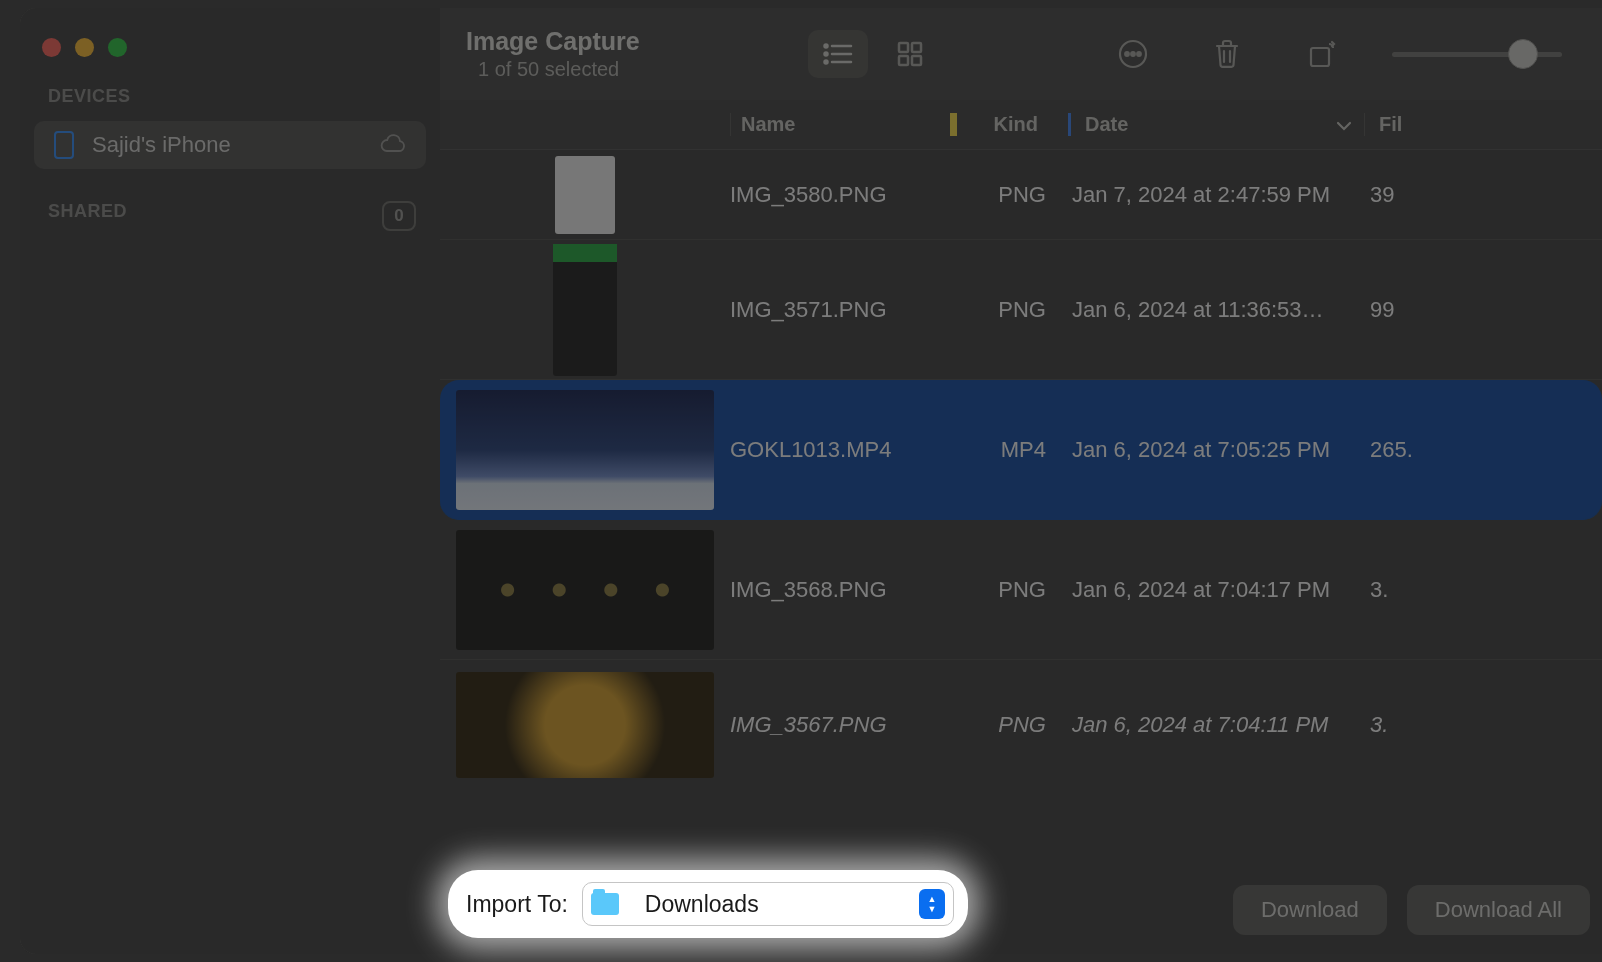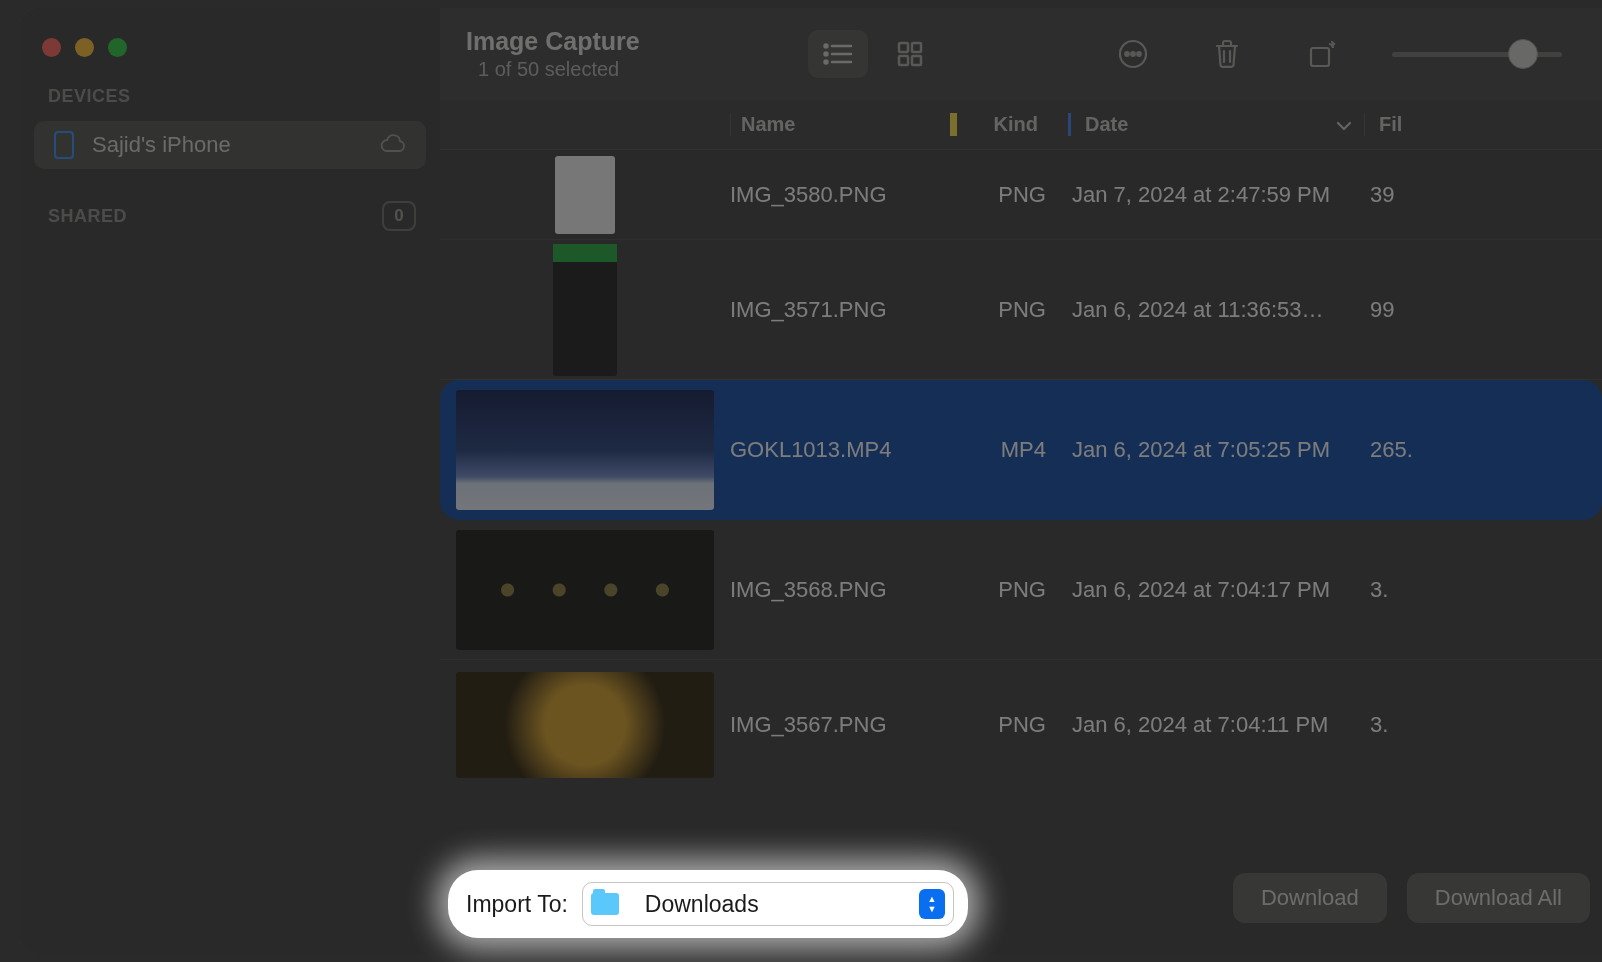--- a/index.html
+++ b/index.html
@@ -17,21 +17,21 @@
     .tl-min { background: #ffbd2e; }
     .tl-max { background: #27c93f; }
     
     
     .sidebar { position: absolute; left: 0; top: 0; width: 420px; bottom: 0; background: #3b3b3a; padding-top: 78px; }
     .sidebar-section-label { color: #8b8b89; font-size: 18px; font-weight: 700; letter-spacing: 0.5px; padding: 0 28px 10px; }
     .sidebar-item { display: flex; align-items: center; gap: 18px; padding: 10px 20px; margin: 4px 14px; border-radius: 10px; color: #d4d4d2; font-size: 22px; }
     .sidebar-item.selected { background: #4f4f4e; }
     .phone-icon { width: 20px; height: 28px; border: 2.5px solid #2f8eff; border-radius: 4px; }
     .cloud-icon-wrap { margin-left: auto; color: #9a9a96; }
-    .shared-row { display:flex; align-items:center; padding: 28px 24px 10px 28px;}
+    .shared-row { display:flex; padding: 28px 24px 10px 28px;}
     .shared-badge { margin-left:auto; width: 34px; height: 30px; border: 2px solid #6b6b68; border-radius: 8px; display:flex; align-items:center; justify-content:center; color:#9a9a96; font-weight:700; font-size:17px;}
     
     
     .toolbar { position: absolute; left: 420px; right: 0; top: 0; height: 92px; background: #444443; display:flex; align-items:center; padding: 0 26px; gap: 8px; }
     .title-group { display:flex; flex-direction:column; }
     .title-main { color:#e0e0dc; font-size: 25px; font-weight:700; }
     .title-sub { color:#b3b3af; font-size: 20px; margin-top:2px;margin-left:12px;}
     .toolbar-spacer { flex:1; }
     .view-toggle { display:flex; gap: 12px; margin-left: 160px;}
     .tb-btn { width: 60px; height: 48px; border-radius: 10px; display:flex; align-items:center; justify-content:center; color:#a9a9a4; }
@@ -55,21 +55,21 @@
     .row:nth-child(1){ height: 90px;}
     .row.selected { background:#0a47a2; color:#fff; border-bottom-color:#0a47a2;border-radius:19px; }
     .c-thumb { width:290px; display:flex; justify-content:center; }
     .thumb { background:#222; border-radius:3px; }
     .c-name { width:220px; }
     .c-kind { width:118px; text-align:right; padding-right: 22px;}
     .c-date { width:296px; padding-left:4px; white-space:nowrap;}
     .c-file { flex:1; padding-left:6px;}
     
     
-    .bottom-bar { position:absolute; left:420px; right:0; bottom:16px; height:80px; display:flex; align-items:center; padding: 0 12px; gap: 20px;}
+    .bottom-bar { position:absolute; left:420px; right:0; bottom:4px; height:80px; display:flex; align-items:center; padding: 0 12px; gap: 20px;}
     .btn { background:#5b5b58; color:#dadad6; padding: 12px 28px; border-radius:12px; font-size:22px; font-weight:500;}
     
     
     .import-bubble { position:absolute; left: 448px; bottom: 24px; width: 520px; height: 68px; background:#fff; border-radius: 30px; box-shadow: 0 0 30px 12px rgba(255,255,255,0.6); z-index: 100; display:flex; align-items:center; padding: 0 14px 0 18px; gap:14px;}
     .import-label { font-size:23px; color:#1a1a1a;}
     .dest-select { flex:1; height: 44px; border:1px solid #c5c5c5; border-radius:10px; display:flex; align-items:center; padding: 0 8px; gap:26px; background:#fff;}
     .folder-icon { width:28px; height:22px; background:#5ac8fa; border-radius:3px; position:relative;}
     .folder-icon::before{content:''; position:absolute; top:-4px; left:2px; width:12px; height:5px; background:#5ac8fa; border-radius:2px 2px 0 0;}
     .dest-label { font-size:23px; color:#1a1a1a;}
     .stepper { margin-left:auto; width:26px; height:30px; background:#0a6ef0; border-radius:6px; display:flex; flex-direction:column; align-items:center; justify-content:center; color:#fff; font-size:9px; line-height: 10px;}
@@ -206,21 +206,21 @@
     </div>
     <div class="row">
       <div class="c-thumb">
           <div class="thumb th4"></div>
         </div>
       <div class="c-name">IMG_3568.PNG</div>
       <div class="c-kind">PNG</div>
       <div class="c-date">Jan 6, 2024 at 7:04:17 PM</div>
       <div class="c-file">3.</div>
     </div>
-    <div class="row" style="border-bottom:none; height:130px;">
+    <div class="row" style="border-bottom:none; height:130px;font-style:italic;">
       <div class="c-thumb">
           <div class="thumb th5"></div>
         </div>
       <div class="c-name">IMG_3567.PNG</div>
       <div class="c-kind">PNG</div>
       <div class="c-date">Jan 6, 2024 at 7:04:11 PM</div>
       <div class="c-file">3.</div>
     </div>
   </div>
 

